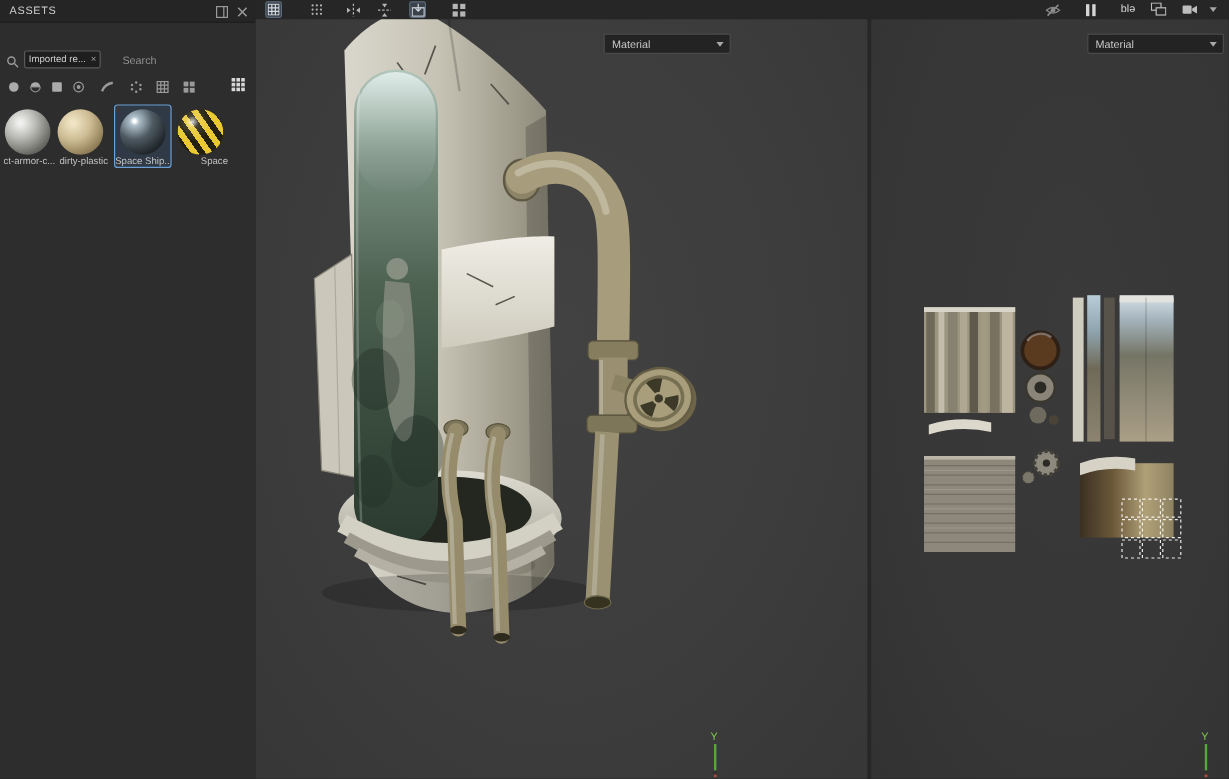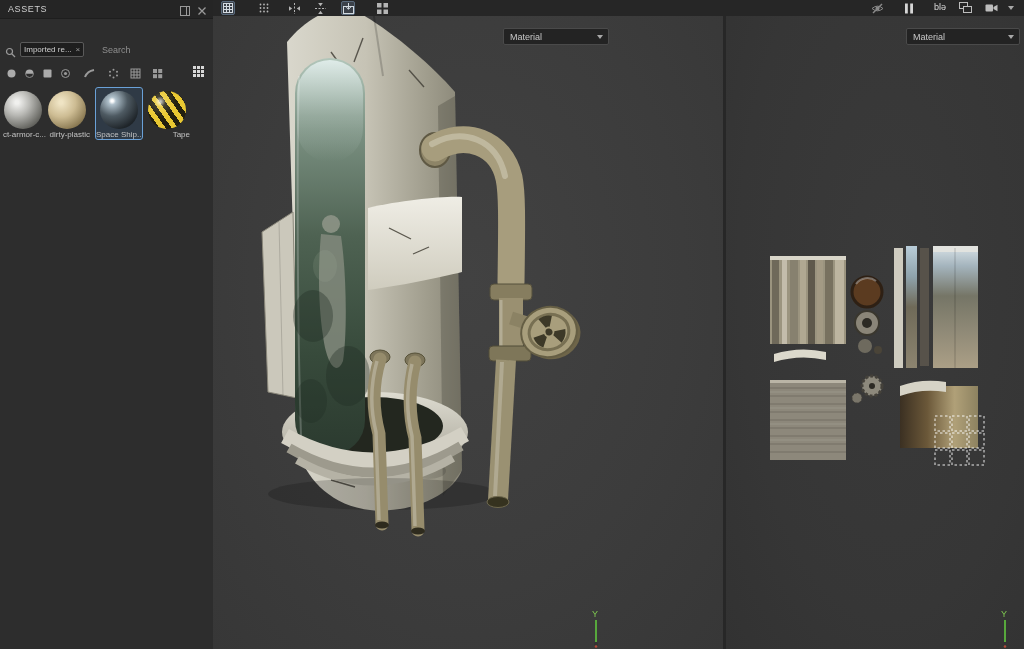--- a/index.html
+++ b/index.html
@@ -156,21 +156,21 @@
   <div class="asset" style="left:44px">
     <div class="thumb s2"></div>
     <div class="asset-label">dirty-plastic</div>
   </div>
   <div class="asset sel" style="left:96px">
     <div class="thumb s3"></div>
     <div class="asset-label">Space Ship...</div>
   </div>
   <div class="asset" style="left:144px">
     <div class="thumb s4"></div>
-    <div class="asset-label">Tape</div>
+    <div class="asset-label">Space</div>
   </div>
 </div>
 
 <div id="toolbar" class="abs">
   <span class="tbtn active" style="left:8px">
     <svg width="10" height="10" viewBox="0 0 10 10">
         <g stroke="#d3dae0" fill="none">
           <rect x=".5" y=".5" width="9" height="9"></rect>
           <line x1="3.5" y1=".5" x2="3.5" y2="9.5"></line>
           <line x1="6.5" y1=".5" x2="6.5" y2="9.5"></line>

